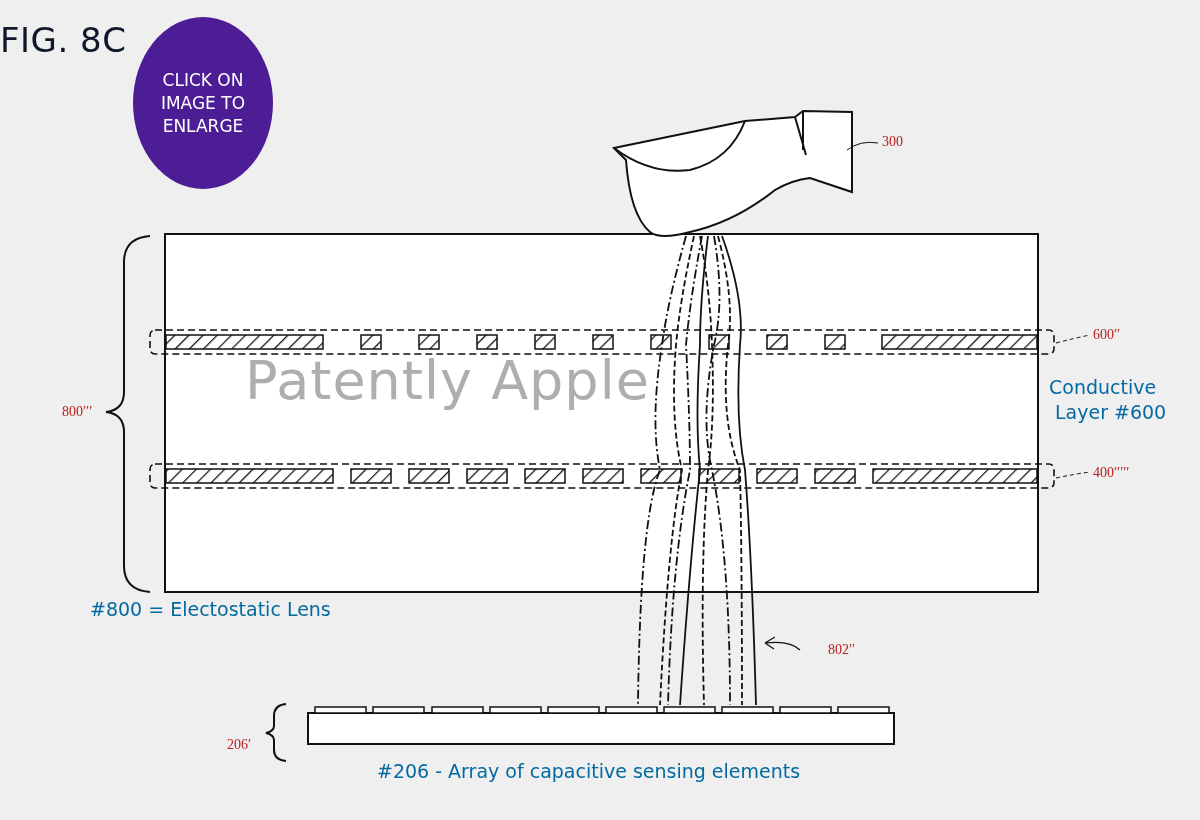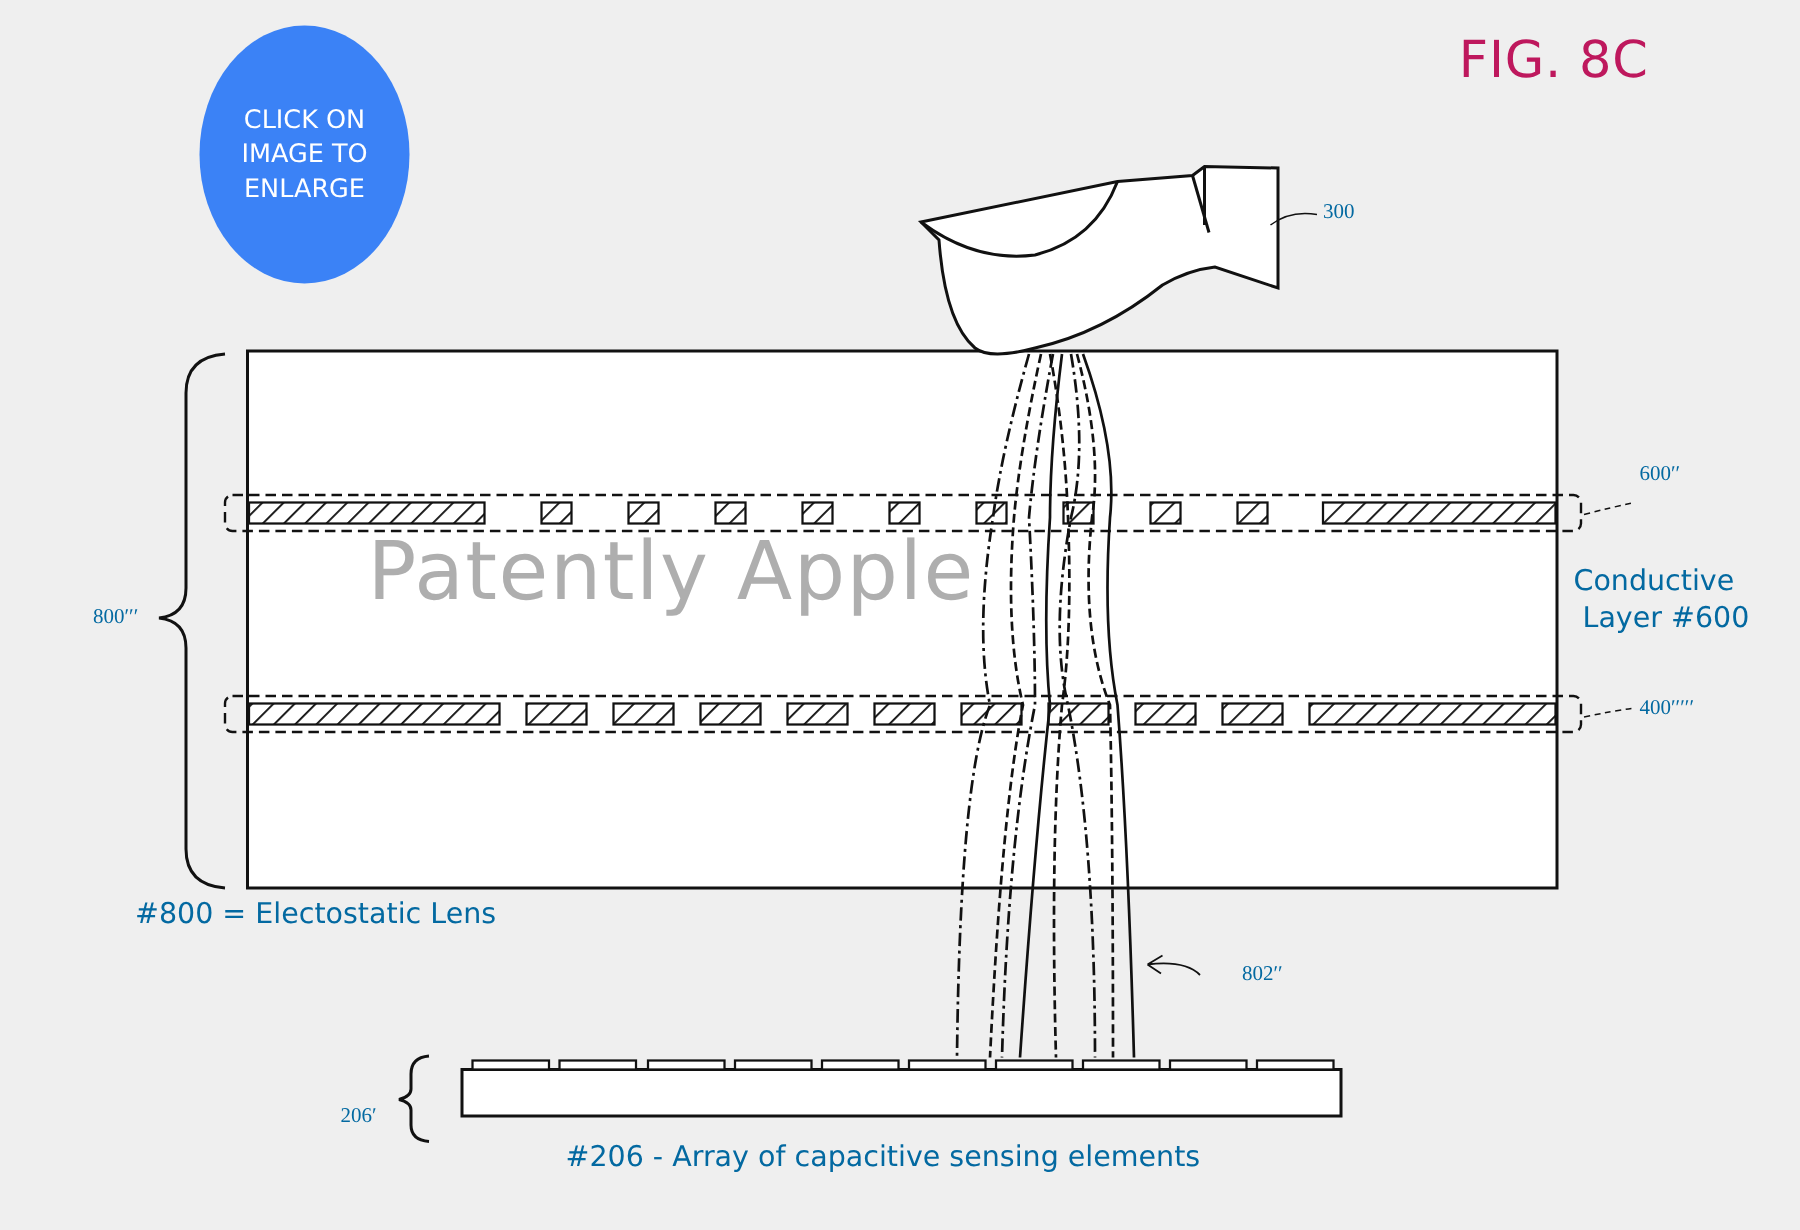--- a/index.html
+++ b/index.html
@@ -4,39 +4,39 @@
 <style>
   html, body { margin: 0; padding: 0; }
   body {
     width: 1200px; height: 820px; overflow: hidden;
     background: #efefef;
     font-family: "Liberation Sans", "DejaVu Sans", sans-serif;
     position: relative;
   }
   #stage { position: absolute; left: 0; top: 0; width: 1200px; height: 820px; }
   .fig-title {
-    position: absolute; left: 0; width: 1099px; top: 20px; text-align: right;
-    font-size: 34px; color: #be185d; letter-spacing: 0.5px;
+    position: absolute; left: 0; width: 1099px; top: 20px; text-align: left;
+    font-size: 34px; color: #0f172a; letter-spacing: 0.5px;
     font-family: "DejaVu Sans", sans-serif; font-weight: normal;
   }
   .enlarge-badge {
     position: absolute; left: 133px; top: 17px; width: 140px; height: 172px;
-    border-radius: 50%; background: #3b82f6; color: #fff;
+    border-radius: 50%; background: #4c1d95; color: #fff;
     display: flex; align-items: center; justify-content: center; text-align: center;
     font-family: "DejaVu Sans", sans-serif; font-size: 17px; line-height: 23px;
     cursor: pointer;
   }
   .enlarge-badge span { display: block; }
   .red-label {
     position: absolute; color: #0369a1;
     font-family: "DejaVu Sans", sans-serif; font-size: 19px;
   }
   .ref-label {
     position: absolute; font-family: "Liberation Serif", "DejaVu Serif", serif;
-    font-size: 14px; color: #0369a1;
+    font-size: 14px; color: #b91c1c;
   }
   .watermark {
     position: absolute; left: 245px; top: 354px;
     font-family: "DejaVu Sans", sans-serif; font-size: 54px;
     color: rgba(160,160,160,0.85); letter-spacing: 1px; white-space: nowrap;
     pointer-events: none; line-height: 1;
   }
 </style>
 </head>
 <body>
@@ -131,21 +131,21 @@
       <rect x="838" y="707" width="51" height="6" fill="#fff" stroke="#111" stroke-width="1.5"></rect>
     </g>
 
     <path d="M286,704 Q274,705 274,716 L274,726 Q274,731 266,733 Q274,735 274,740 L274,750 Q274,760 286,761" fill="none" stroke="#111" stroke-width="2"></path>
   </svg>
 
   <div class="watermark">Patently Apple</div>
 
   <div class="ref-label" style="left:882px; top:134px;">300</div>
   <div class="ref-label" style="left:62px; top:404px;">800′′′</div>
-  <div class="ref-label" style="left:1093px; top:309px;">600′′</div>
+  <div class="ref-label" style="left:1093px; top:327px;">600′′</div>
   <div class="ref-label" style="left:1093px; top:465px;">400′′′′′</div>
   <div class="ref-label" style="left:803px; top:642px;margin-left:25px;">802′′</div>
   <div class="ref-label" style="left:227px; top:724px;margin-top:13px;">206′</div>
 
   <div class="red-label" style="left:1049px; top:376px;">Conductive</div>
   <div class="red-label" style="left:1055px; top:401px;">Layer #600</div>
   <div class="red-label" style="left:90px; top:598px;">#800 = Electostatic Lens</div>
   <div class="red-label" style="left:377px; top:760px;">#206 - Array of capacitive sensing elements</div>
 
 </div>

